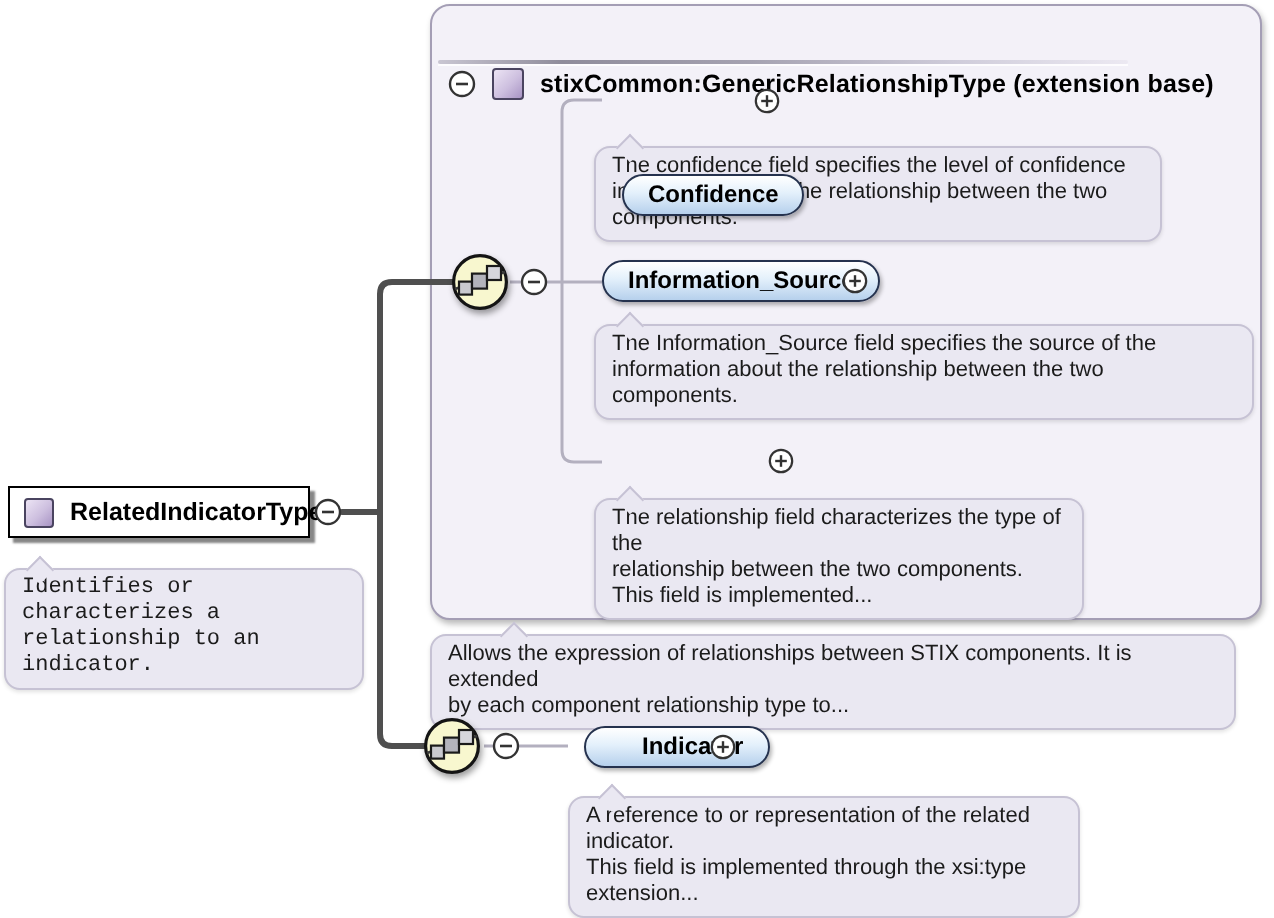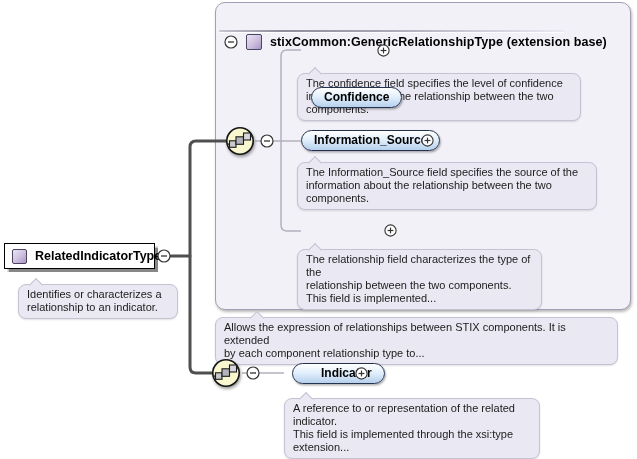--- a/index.html
+++ b/index.html
@@ -98,21 +98,21 @@
     <g stroke="#4f4f4f" stroke-width="3" fill="none" stroke-linecap="round">
       <path d="M 171 256 L 190 256"></path>
       <path d="M 228 141 L 196 141 Q 190 141 190 147 L 190 367 Q 190 373 196 373 L 216 373"></path>
     </g>
   </svg>
 
   <div class="root-box">
     <span class="type-square small"></span>
     <span class="root-label">RelatedIndicatorType</span>
   </div>
-  <div class="note" style="left:18px; top:284px; width:160px;">Identifies or characterizes a
+  <div class="note" style="left:2px; top:284px; width:180px;font-family:Liberation Mono, monospace;">Identifies or characterizes a
 relationship to an indicator.</div>
   <span class="icon-abs" style="left:157px; top:249px;">
     <svg width="14" height="14" viewBox="0 0 14 14">
         <circle cx="7" cy="7" r="6" fill="#fff" stroke="#333" stroke-width="1.2"></circle>
         <line x1="4" y1="7" x2="10" y2="7" stroke="#333" stroke-width="1.3"></line>
       </svg>
   </span>
 
   <span class="icon-abs seq" style="left:225px; top:126px;">
     <svg width="30" height="30" viewBox="0 0 30 30">
@@ -143,21 +143,21 @@
 components.</div>
 
   <div class="pill" style="left:301px; top:130px;">Information_Source</div>
   <span class="icon-abs" style="left:421px; top:134px;">
     <svg width="13" height="13" viewBox="0 0 13 13">
         <circle cx="6.5" cy="6.5" r="5.6" fill="#fff" stroke="#333" stroke-width="1.1"></circle>
         <line x1="3.6" y1="6.5" x2="9.4" y2="6.5" stroke="#333" stroke-width="1.2"></line>
         <line x1="6.5" y1="3.6" x2="6.5" y2="9.4" stroke="#333" stroke-width="1.2"></line>
       </svg>
   </span>
-  <div class="note" style="left:297px; top:162px; width:300px;">The Information_Source field specifies the source of the
+  <div class="note" style="left:297px; top:162px; width:330px;">The Information_Source field specifies the source of the
 information about the relationship between the two
 components.</div>
 
   <span class="icon-abs" style="left:384px; top:224px;">
     <svg width="13" height="13" viewBox="0 0 13 13">
         <circle cx="6.5" cy="6.5" r="5.6" fill="#fff" stroke="#333" stroke-width="1.1"></circle>
         <line x1="3.6" y1="6.5" x2="9.4" y2="6.5" stroke="#333" stroke-width="1.2"></line>
         <line x1="6.5" y1="3.6" x2="6.5" y2="9.4" stroke="#333" stroke-width="1.2"></line>
       </svg>
   </span>

